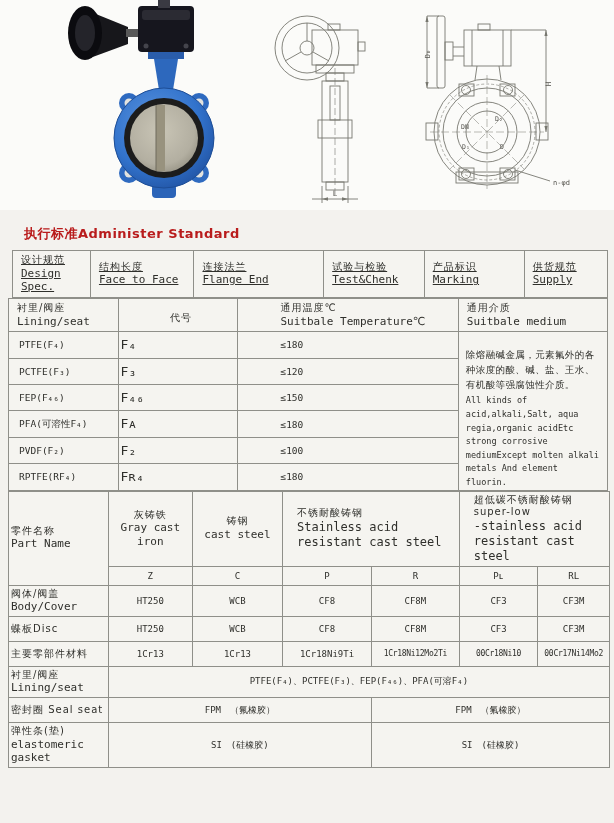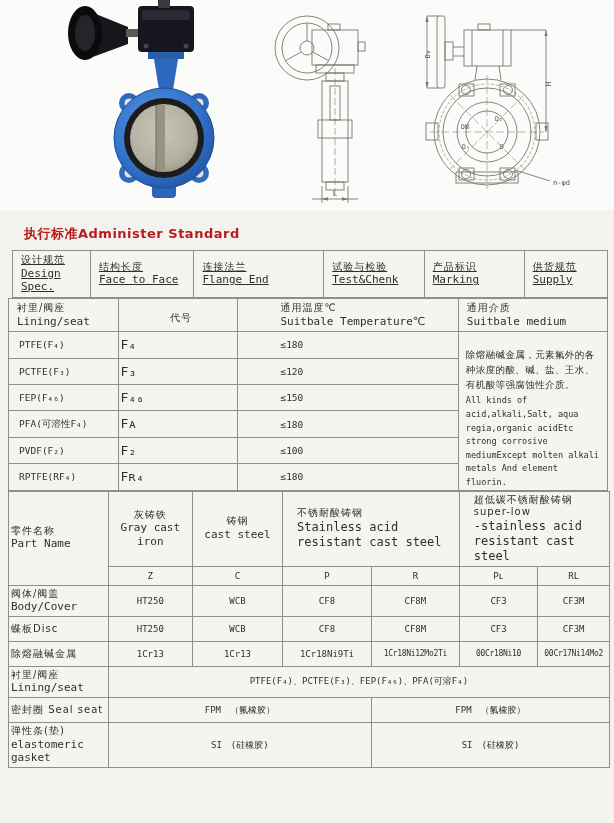--- a/index.html
+++ b/index.html
@@ -361,21 +361,21 @@
           </td>
       <td class="val">HT250</td>
       <td class="val">WCB</td>
       <td class="val">CF8</td>
       <td class="val">CF8M</td>
       <td class="val">CF3</td>
       <td class="val">CF3M</td>
     </tr>
     <tr>
       <td class="part">
-            <div class="zh">除熔融碱金属</div>
+            <div class="zh">主要零部件材料</div>
           </td>
       <td class="val">1Cr13</td>
       <td class="val">1Cr13</td>
       <td class="val">1Cr18Ni9Ti</td>
       <td class="val small">1Cr18Ni12Mo2Ti</td>
       <td class="val small">00Cr18Ni10</td>
       <td class="val small">00Cr17Ni14Mo2</td>
     </tr>
     <tr class="two">
       <td class="part">

